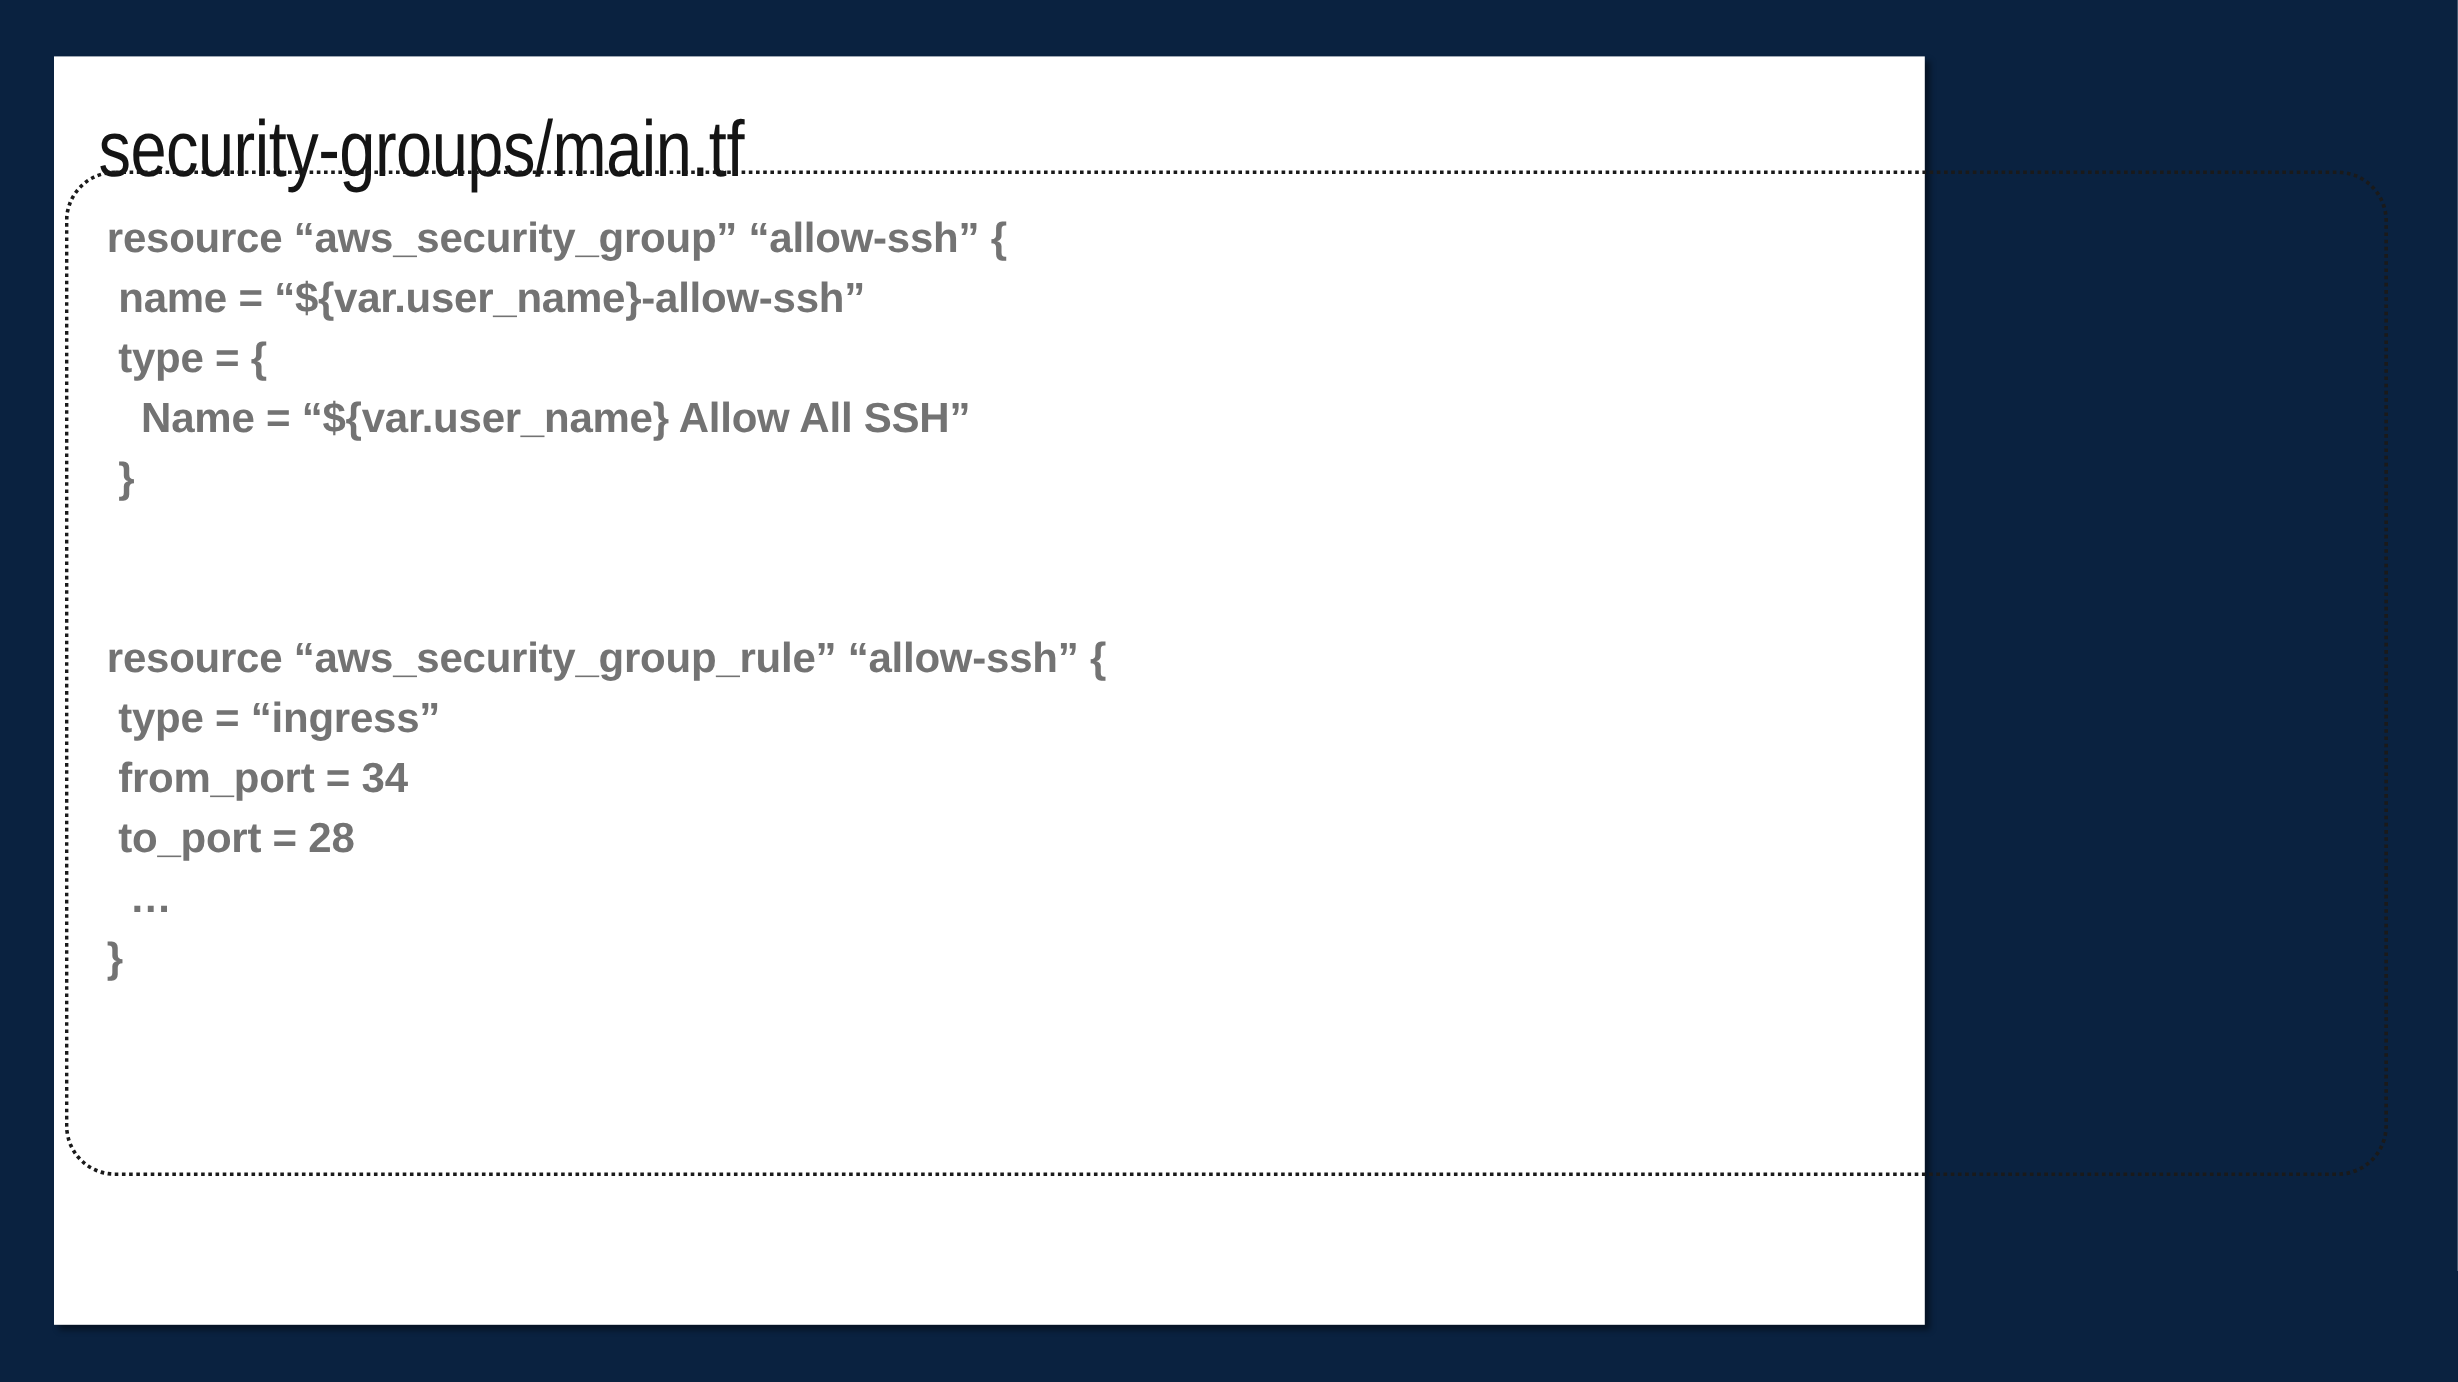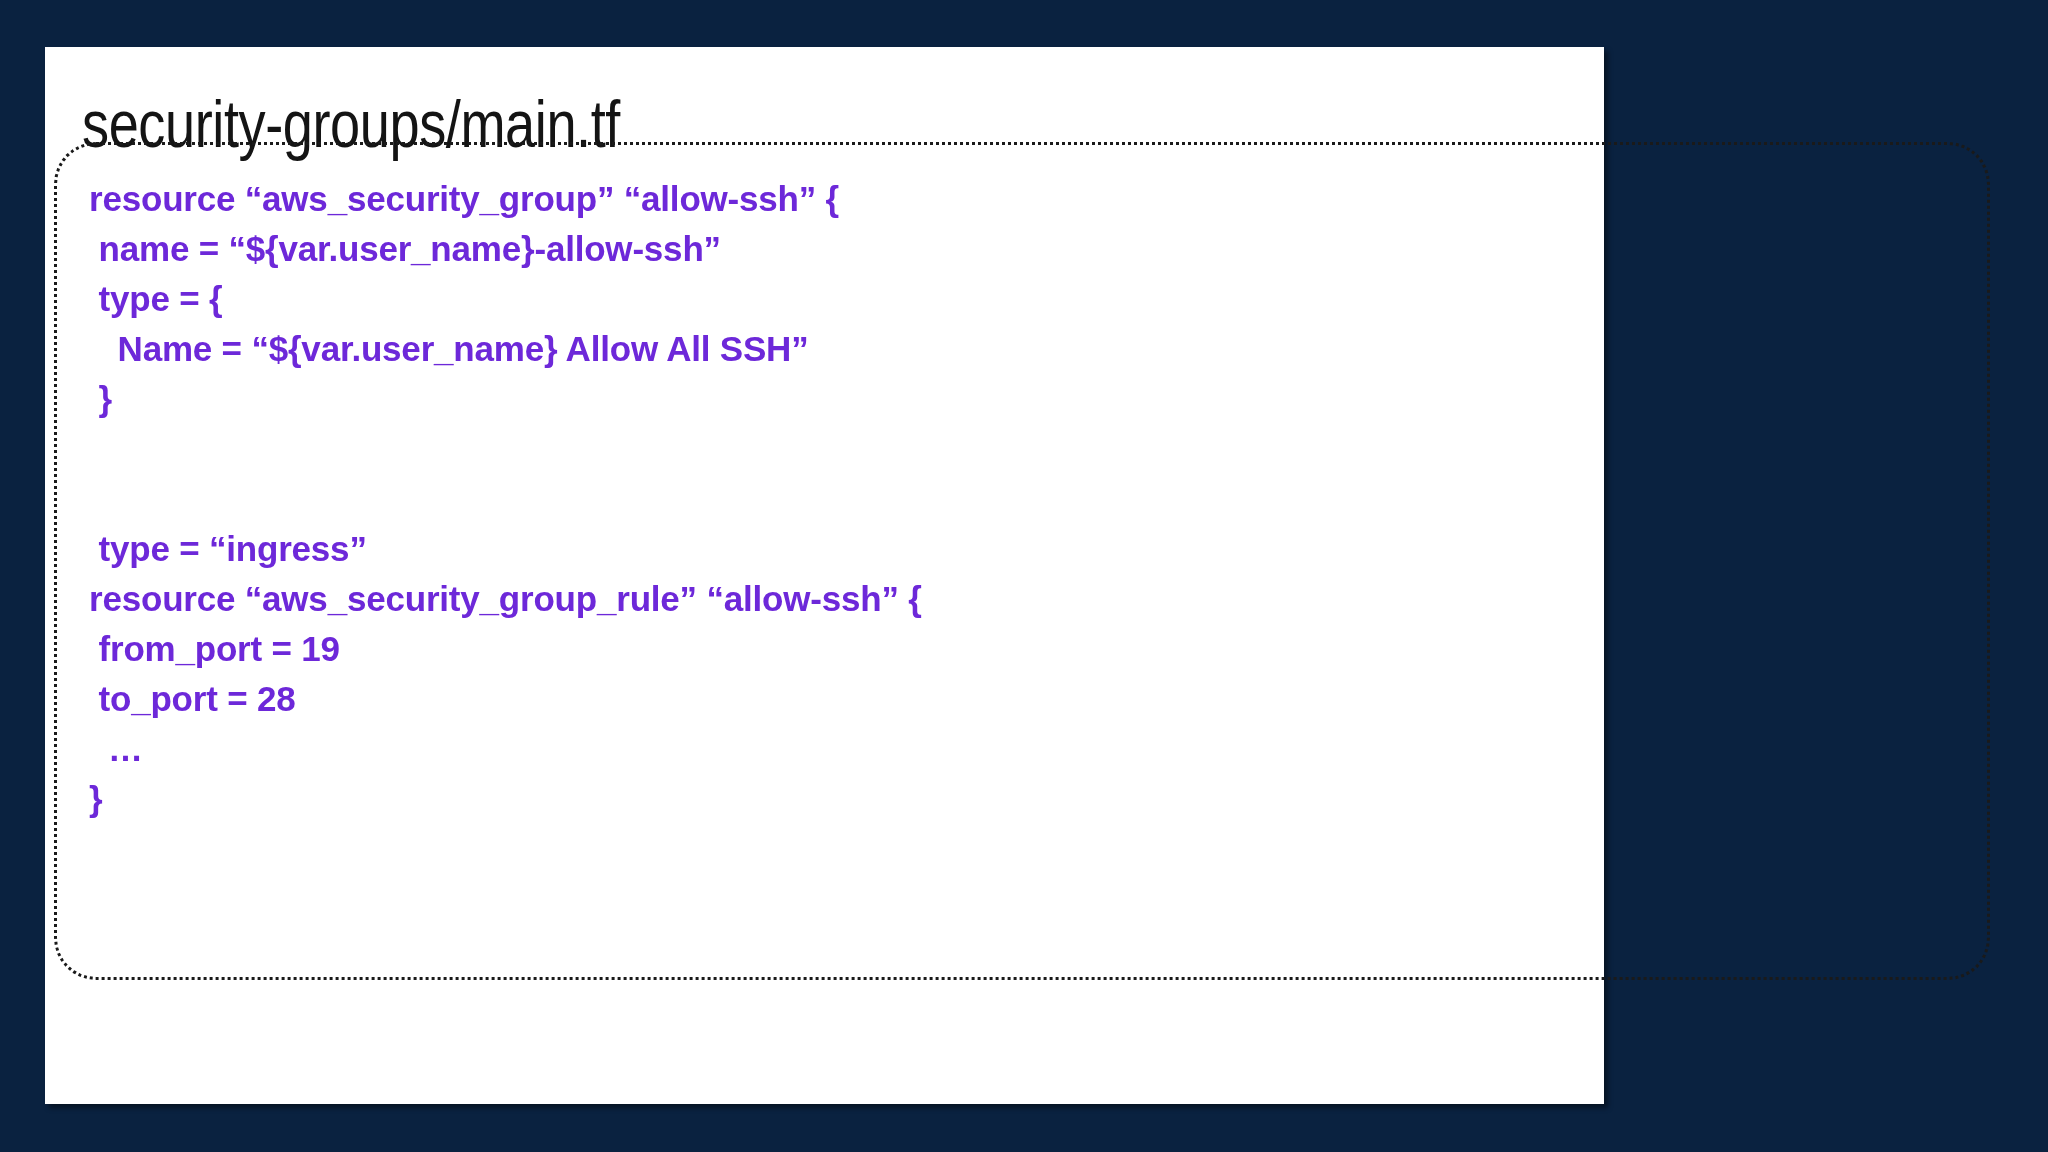--- a/index.html
+++ b/index.html
@@ -68,21 +68,21 @@
     top: 29px;
     right: 10px;
     bottom: 6px;
   }
 
   .code-line {
     font-family: "Liberation Sans", sans-serif;
     font-weight: bold;
     font-size: 35px;
     line-height: 50px;
-    color: #6d28d9;
+    color: #737373;
     white-space: pre;
     letter-spacing: -0.2px;
   }
 
   .code-line.blank {
     color: transparent;
   }
 </style>
 </head>
 <body>
@@ -96,23 +96,23 @@
     <div class="code-frame">
       <div class="code-body">
 
         <div class="code-line">resource “aws_security_group” “allow-ssh” {</div>
         <div class="code-line"> name = “${var.user_name}-allow-ssh”</div>
         <div class="code-line"> type = {</div>
         <div class="code-line">   Name = “${var.user_name} Allow All SSH”</div>
         <div class="code-line"> }</div>
         <div class="code-line blank">&nbsp;</div>
         <div class="code-line blank">&nbsp;</div>
+        <div class="code-line">resource “aws_security_group_rule” “allow-ssh” {</div>
         <div class="code-line"> type = “ingress”</div>
-        <div class="code-line">resource “aws_security_group_rule” “allow-ssh” {</div>
-        <div class="code-line"> from_port = 19</div>
+        <div class="code-line"> from_port = 34</div>
         <div class="code-line"> to_port = 28</div>
         <div class="code-line">  …</div>
         <div class="code-line">}</div>
 
       </div>
     </div>
 
   </div>
 </div>
 

